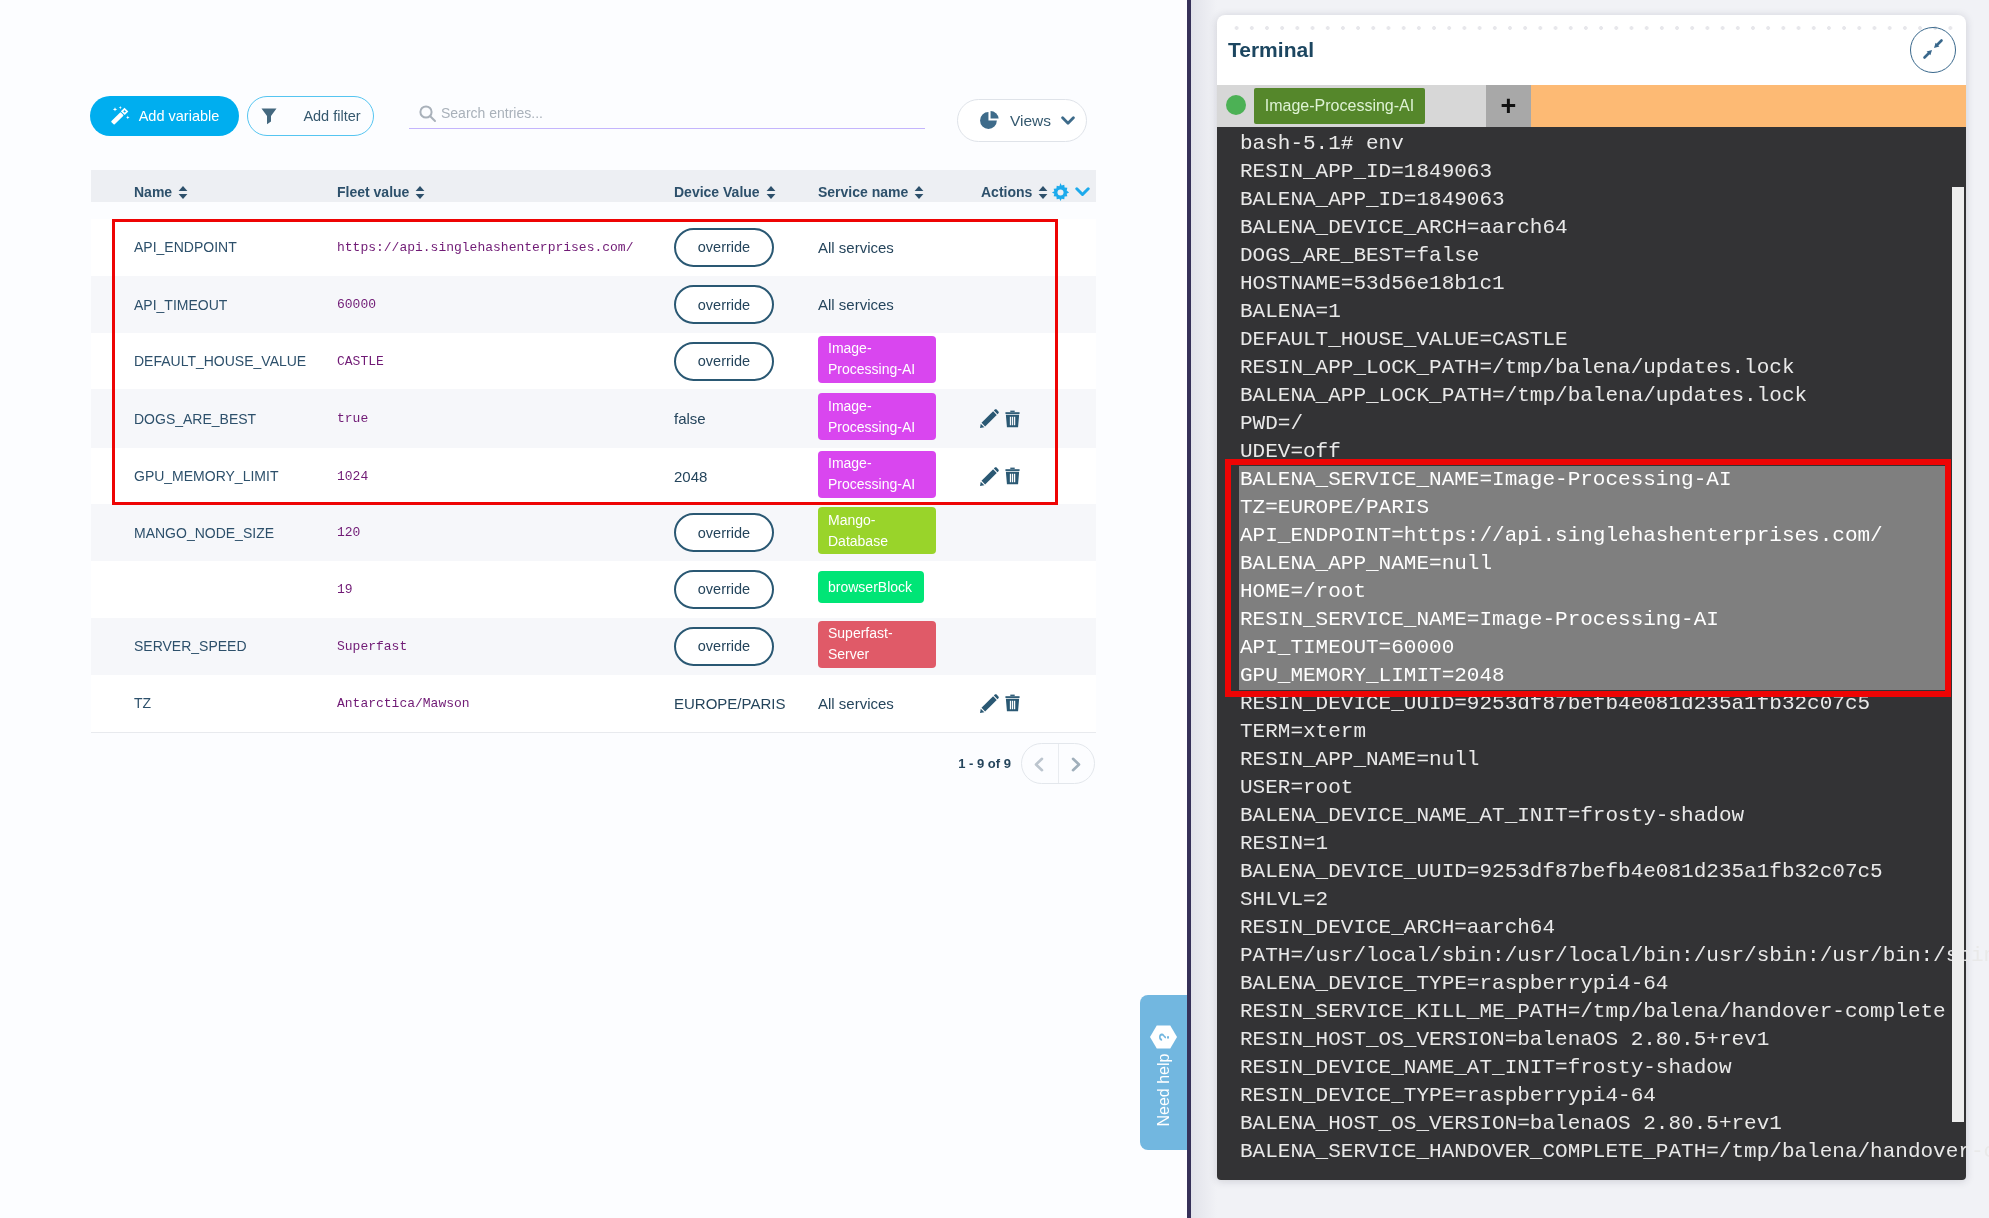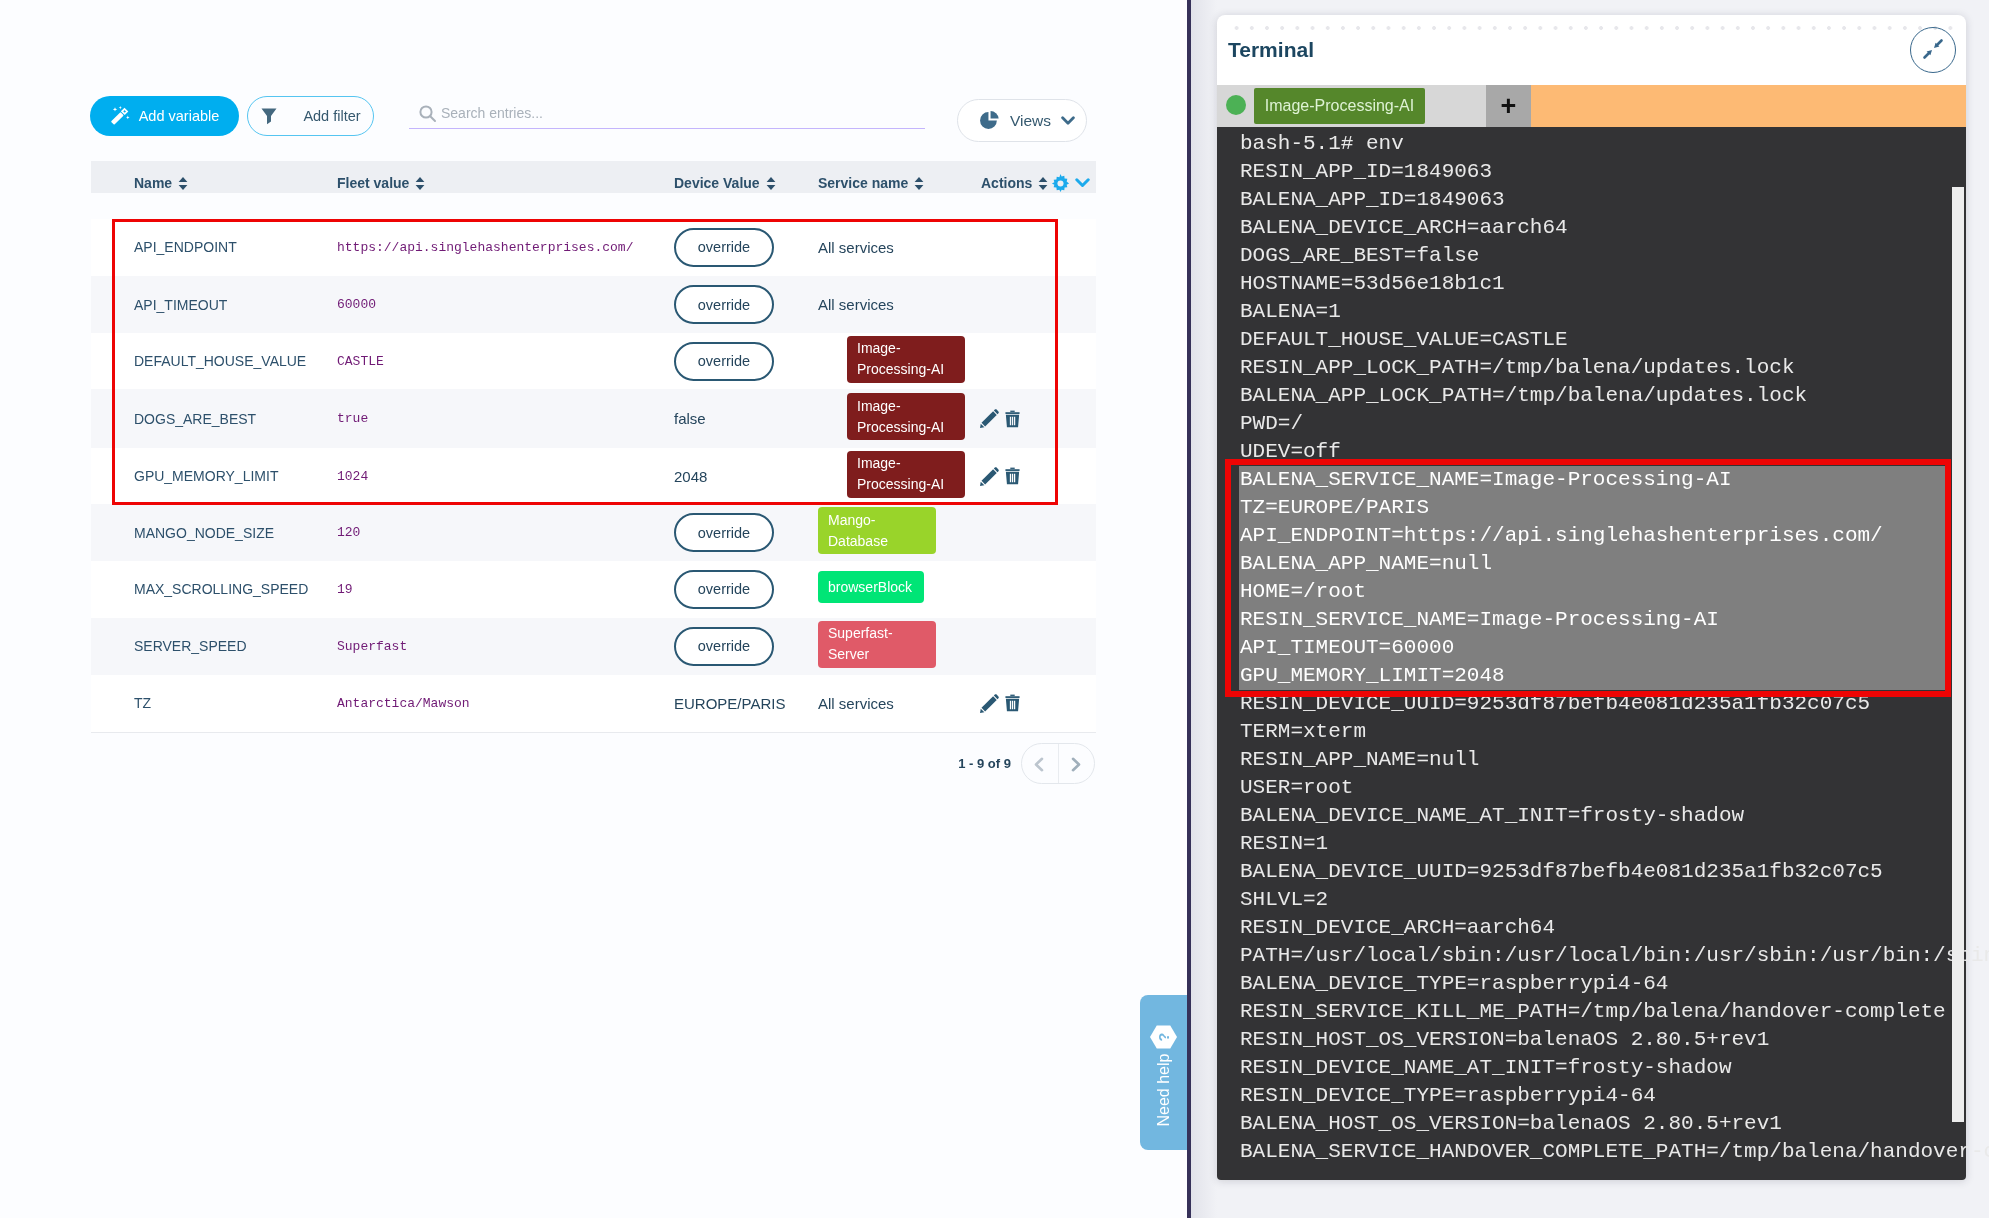--- a/index.html
+++ b/index.html
@@ -9,34 +9,34 @@
 #leftpane{left:0;top:0;width:1187px;height:1218px;background:#fcfdff;}
 .btn-addvar{left:90px;top:96px;width:149px;height:40px;border-radius:20px;background:#00aeef;color:#fff;
   display:flex;align-items:center;justify-content:center;gap:9px;font-size:14.5px;}
 .btn-addfilter{left:247px;top:96px;width:127px;height:40px;border-radius:20px;background:#fcfdff;border:1.5px solid #55c5f1;box-sizing:border-box;
   display:flex;align-items:center;justify-content:center;gap:25px;font-size:14.5px;color:#35586e;}
 .search{left:409px;top:98px;width:516px;height:30px;border-bottom:1px solid #c4b5fd;}
 .search .ph{position:absolute;left:32px;top:7px;font-size:14px;color:#a9b1ba;}
 .btn-views{left:957px;top:99px;width:130px;height:43px;border-radius:22px;background:#fff;border:1px solid #dfe3e9;box-sizing:border-box;
   display:flex;align-items:center;justify-content:center;gap:10px;font-size:15.5px;color:#35596f;font-weight:400;padding-left:10px;}
 
-#thead{left:91px;top:161px;width:1005px;height:32px;background:#edeff3;}
+#thead{left:91px;top:170px;width:1005px;height:32px;background:#edeff3;}
 .hcell{position:absolute;top:0;height:44px;display:flex;align-items:center;gap:6px;font-size:14px;font-weight:700;color:#2d506b;}
 .row{position:absolute;left:91px;width:1005px;}
 .row.alt{background:#f6f7fa;}
 .row.wht{background:#ffffff;}
 .cell{position:absolute;top:0;height:100%;display:flex;align-items:center;}
 .cname{left:43px;font-size:14px;color:#2d506b;}
 .cfleet{left:246px;font-family:"Liberation Mono",monospace;font-size:13px;color:#701a75;}
 .cdev{left:583px;font-size:15px;color:#25455c;}
 .pill{width:100px;height:39px;border:2px solid #2a5873;border-radius:20px;box-sizing:border-box;background:#fff;
   display:flex;align-items:center;justify-content:center;font-size:14.5px;color:#25455c;}
 .tag{width:118px;box-sizing:border-box;border-radius:4px;color:#fff;font-size:14px;line-height:21px;padding:2.5px 0 2.5px 10px;transform:translateY(-2px);}
 .tag.one{padding:5.5px 0 5.5px 10px;width:106px;}
-.tg-green{background:#7f1d1d;margin-left:29px;}
+.tg-green{background:#d946ef;}
 .tg-mango{background:#99d42a;}
 .tg-mint{background:#00e576;}
 .tg-red{background:#e05a68;}
 .acticons{position:absolute;left:889px;top:0;height:100%;display:flex;align-items:center;gap:6px;}
 #redbox-l{left:112px;top:219px;width:940px;height:280px;border:3px solid #ee0404;}
 .pager-label{left:880px;top:756px;width:131px;text-align:right;font-size:13px;font-weight:700;color:#25455c;}
 .pager-caps{left:1021px;top:743px;width:74px;height:41px;border:1px solid #e3e7ec;border-radius:21px;background:#fcfdff;box-sizing:border-box;}
 .pager-div{left:1058px;top:744px;width:1px;height:39px;background:#e9ecf0;}
 
 #needhelp{left:1140px;top:995px;width:47px;height:155px;background:#72b7e0;border-radius:8px 0 0 8px;}
@@ -210,21 +210,20 @@
       <div class="cell cname">MANGO_NODE_SIZE</div>
       <div class="cell cfleet">120</div>
       <div class="cell" style="left:583px">
         <div class="pill">override</div>
       </div>
       <div class="cell" style="left:727px">
         <div class="tag tg-mango">Mango-<br>Database</div>
       </div>
     </div>
     <div class="row wht" style="top:561px;height:56.5px">
-      <div class="cell cname">MAX_SCROLLING_SPEED</div>
       <div class="cell cfleet">19</div>
       <div class="cell" style="left:583px">
         <div class="pill">override</div>
       </div>
       <div class="cell" style="left:727px">
         <div class="tag one tg-mint">browserBlock</div>
       </div>
     </div>
     <div class="row alt" style="top:617.5px;height:57px">
       <div class="cell cname">SERVER_SPEED</div>

